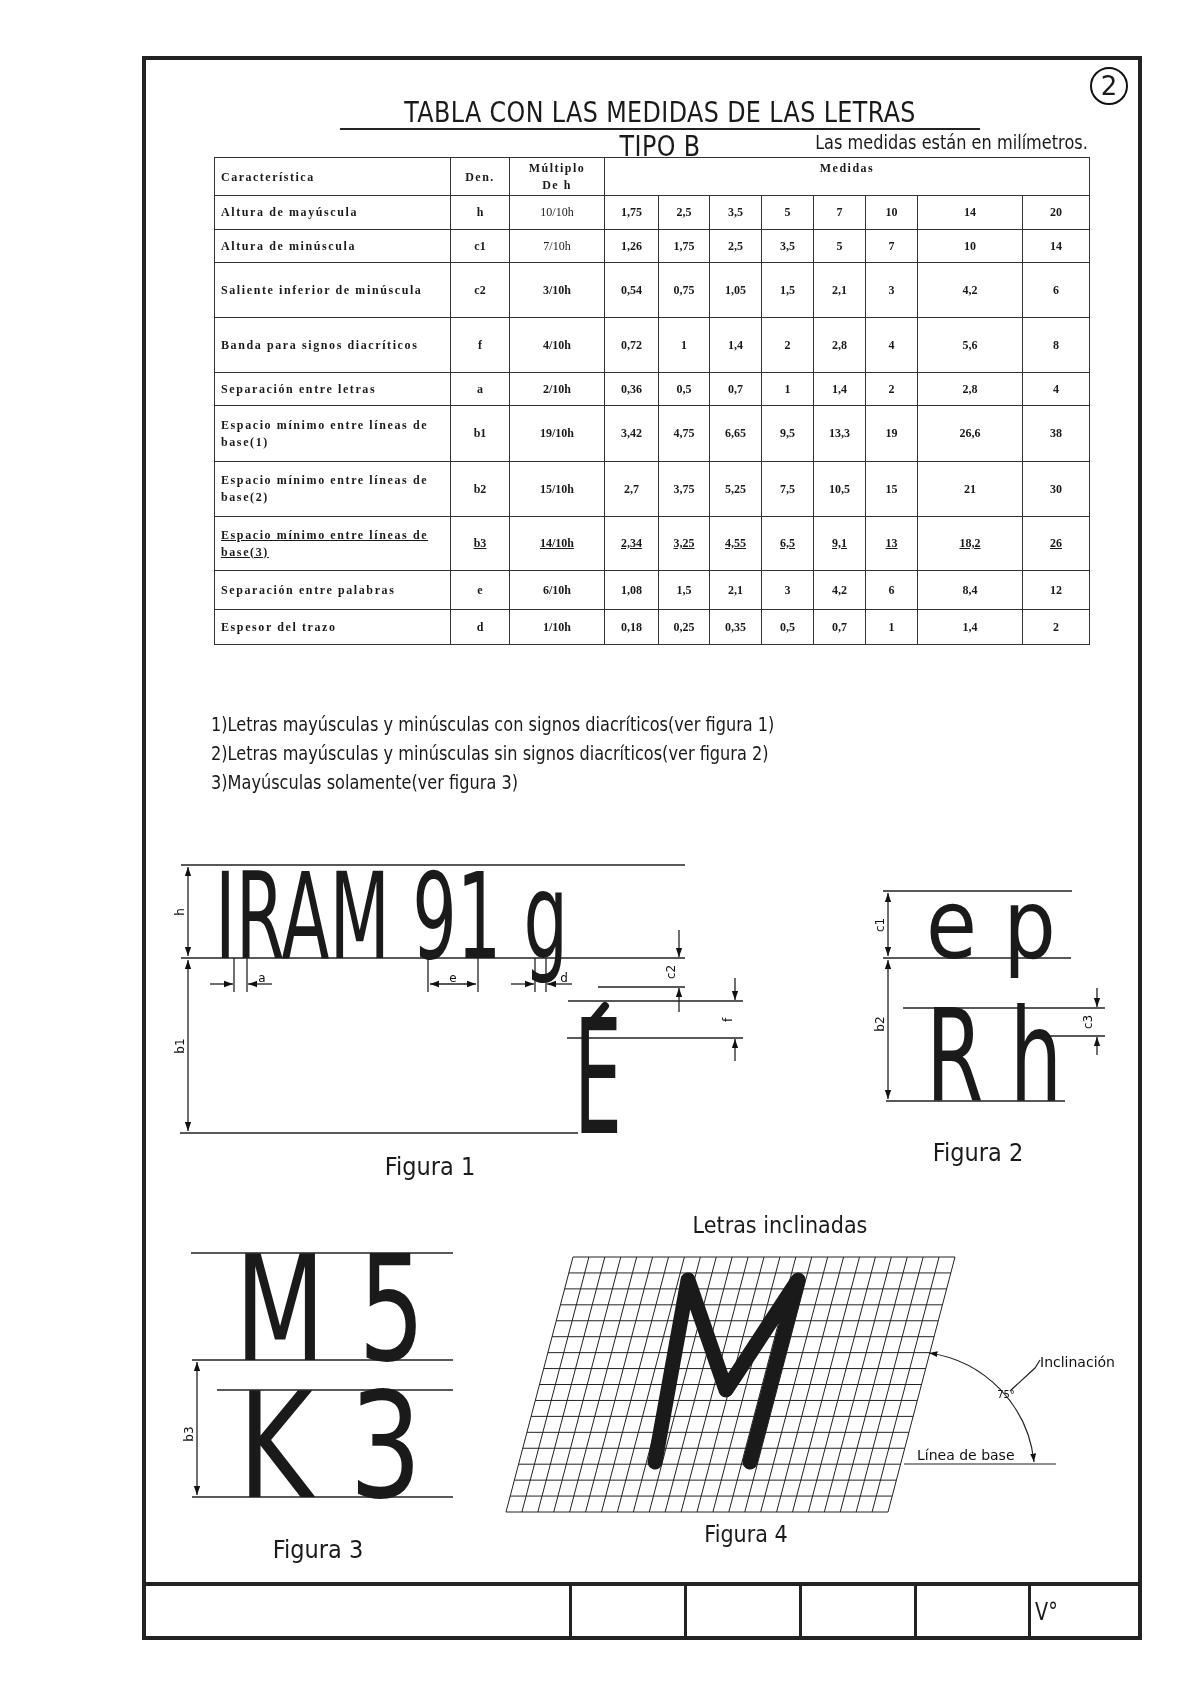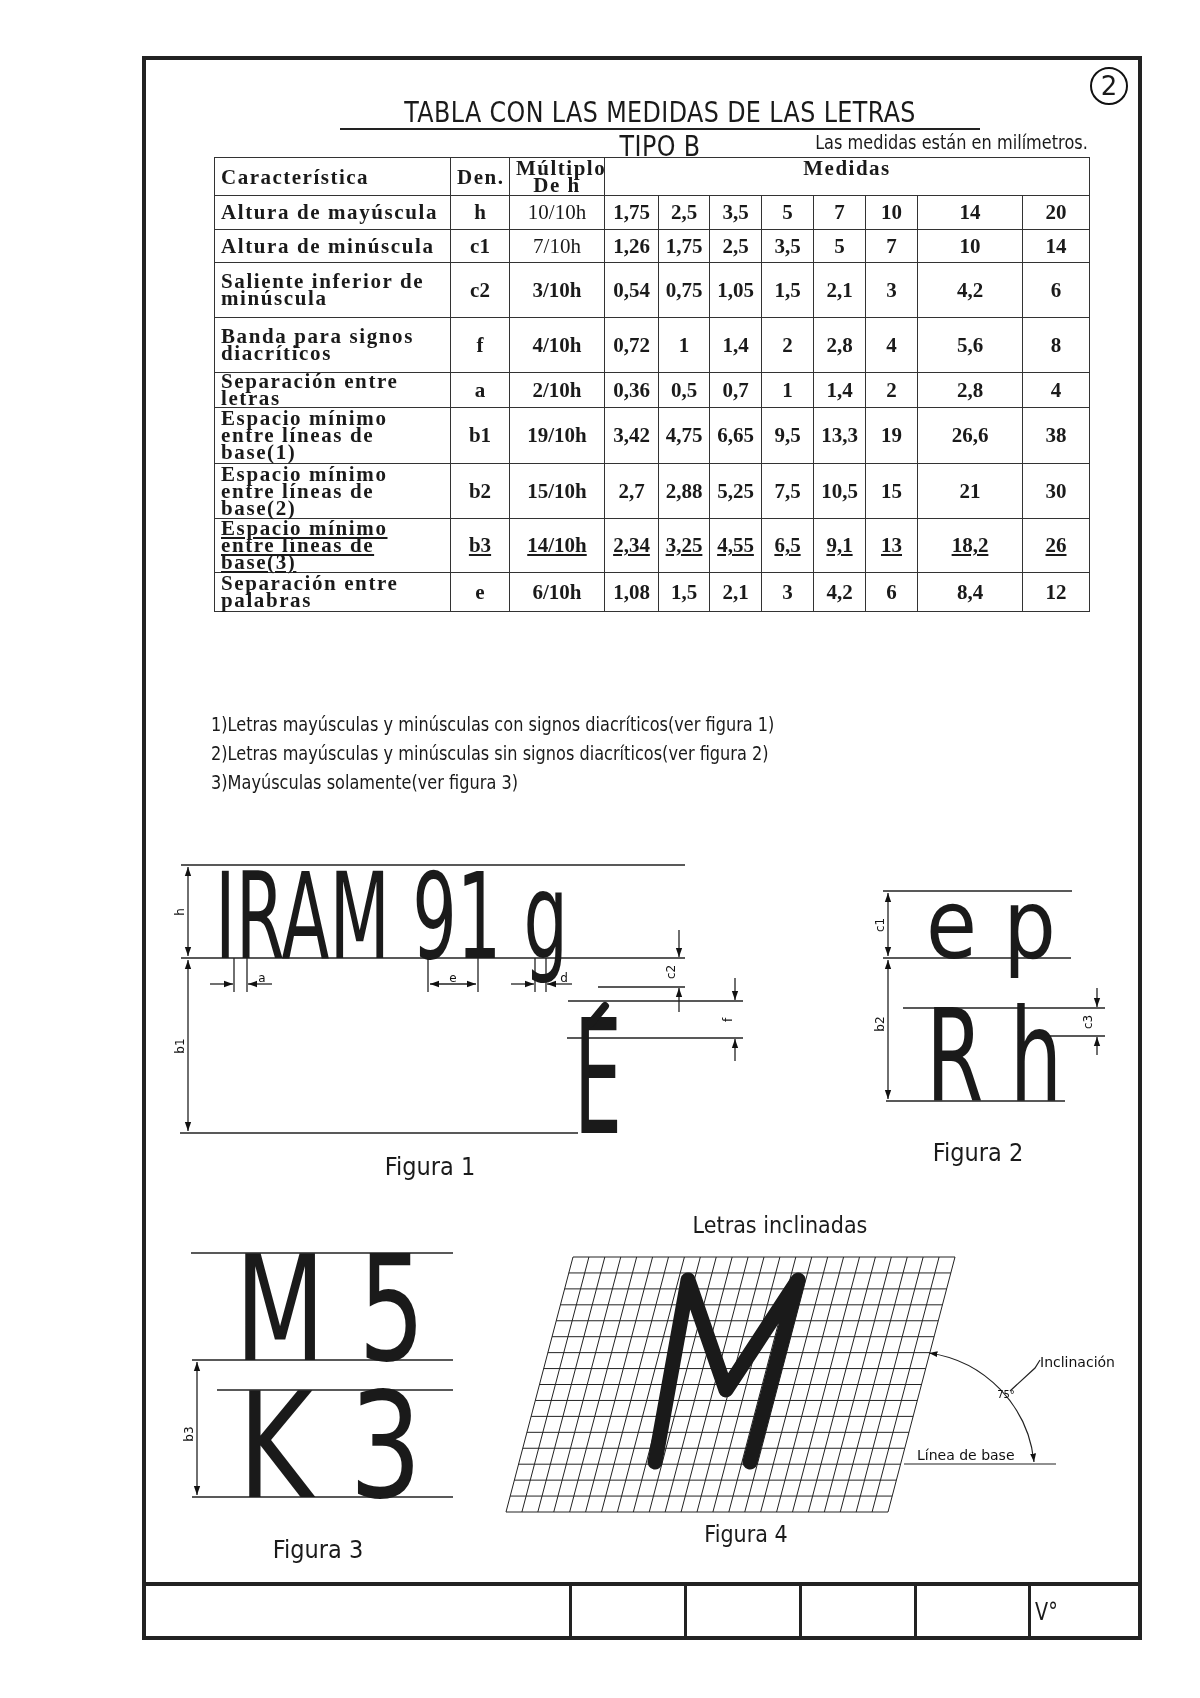--- a/index.html
+++ b/index.html
@@ -3,21 +3,21 @@
 <meta charset="utf-8">
 <style>
   html, body { margin: 0; padding: 0; background: #ffffff; }
   body { width: 1200px; height: 1698px; position: relative; overflow: hidden; font-family: "DejaVu Sans", sans-serif; color: #1a1a1a; }
   .frame { position: absolute; left: 142px; top: 56px; width: 1000px; height: 1584px; border: 4px solid #222; box-sizing: border-box; }
   .sheet-num { position: absolute; left: 1090px; top: 67px; width: 38px; height: 38px; border: 2.5px solid #111; border-radius: 50%; box-sizing: border-box; display: flex; align-items: center; justify-content: center; font-family: "DejaVu Sans", sans-serif; font-size: 26px; }
   .title { position: absolute; left: 330px; top: 95px; width: 660px; text-align: center; font-family: "DejaVu Sans", sans-serif; font-size: 29px; letter-spacing: 0.5px; font-weight: normal; transform: scaleX(0.82); transform-origin: center; }
   .title-underline { position: absolute; left: 340px; top: 128px; width: 640px; height: 2px; background: #222; }
   .units { position: absolute; right: 112px; top: 131px; font-family: "DejaVu Sans", sans-serif; font-size: 19px; transform: scaleX(0.85); transform-origin: right; }
 
-  table.medidas { position: absolute; left: 214px; top: 157px; width: 875px; border-collapse: collapse; table-layout: fixed; font-family: "Liberation Serif", serif; font-weight: bold; font-size: 21px; }
+  table.medidas { position: absolute; left: 214px; top: 157px; width: 875px; border-collapse: collapse; table-layout: fixed; font-family: "Liberation Serif", serif; font-weight: bold; font-size: 12px; }
   table.medidas td, table.medidas th { border: 1.6px solid #333; padding: 0 6px; text-align: center; vertical-align: middle; line-height: 17px; }
   table.medidas th { font-weight: bold; letter-spacing: 1.5px; vertical-align: top; padding-top: 2px; }
   table.medidas td.char { text-align: left; letter-spacing: 1.6px; }
   table.medidas th.char-h { text-align: left; vertical-align: middle; }
   table.medidas td.mult-light { font-weight: normal; }
 
   .notes { position: absolute; left: 211px; top: 710px; font-family: "DejaVu Sans", sans-serif; font-size: 19px; line-height: 29px; transform: scaleX(0.85); transform-origin: left; }
   .fig-label { position: absolute; font-family: "DejaVu Sans", sans-serif; font-size: 25px; transform: translateX(-50%) scaleX(0.9); white-space: nowrap; }
   .fig-title { position: absolute; font-family: "DejaVu Sans", sans-serif; font-size: 23px; transform: translateX(-50%) scaleX(0.9); white-space: nowrap; }
   svg.drawing { position: absolute; left: 0; top: 0; }
@@ -144,21 +144,21 @@
     <td>13,3</td>
     <td>19</td>
     <td>26,6</td>
     <td>38</td>
   </tr>
       <tr style="height: 55px;">
     <td class="char">Espacio mínimo entre líneas de base(2)</td>
     <td>b2</td>
     <td>15/10h</td>
     <td>2,7</td>
-    <td>2,88</td>
+    <td>3,75</td>
     <td>5,25</td>
     <td>7,5</td>
     <td>10,5</td>
     <td>15</td>
     <td>21</td>
     <td>30</td>
   </tr>
       <tr style="height: 54px; text-decoration: underline;">
     <td class="char">Espacio mínimo entre líneas de base(3)</td>
     <td>b3</td>
@@ -177,20 +177,33 @@
     <td>e</td>
     <td>6/10h</td>
     <td>1,08</td>
     <td>1,5</td>
     <td>2,1</td>
     <td>3</td>
     <td>4,2</td>
     <td>6</td>
     <td>8,4</td>
     <td>12</td>
+  </tr>
+      <tr style="height: 35px;">
+    <td class="char">Espesor del trazo</td>
+    <td>d</td>
+    <td>1/10h</td>
+    <td>0,18</td>
+    <td>0,25</td>
+    <td>0,35</td>
+    <td>0,5</td>
+    <td>0,7</td>
+    <td>1</td>
+    <td>1,4</td>
+    <td>2</td>
   </tr>
     </tbody>
 </table>
 
 <div class="notes">
   <div>1)Letras mayúsculas y minúsculas con signos diacríticos(ver figura 1)</div>
   <div>2)Letras mayúsculas y minúsculas sin signos diacríticos(ver figura 2)</div>
   <div>3)Mayúsculas solamente(ver figura 3)</div>
 </div>
 

